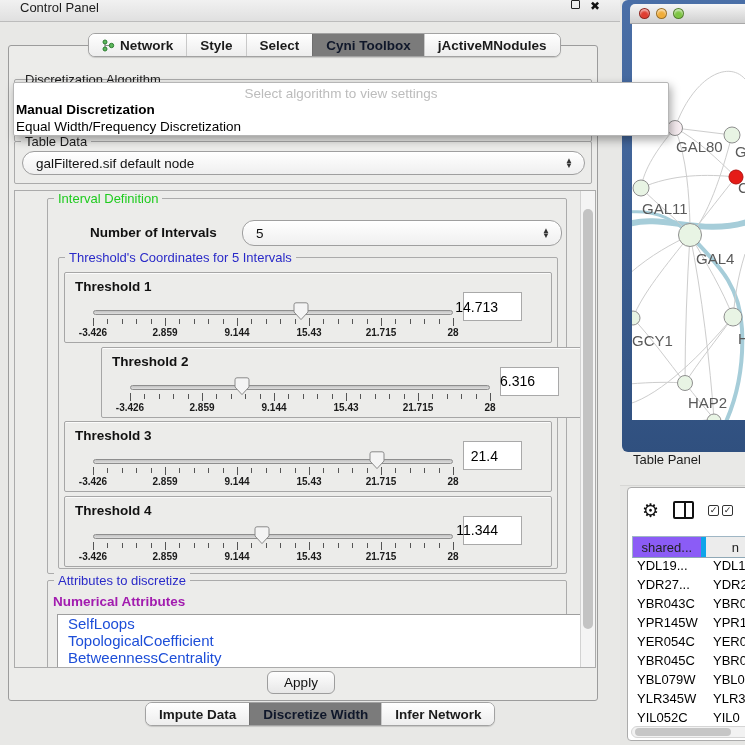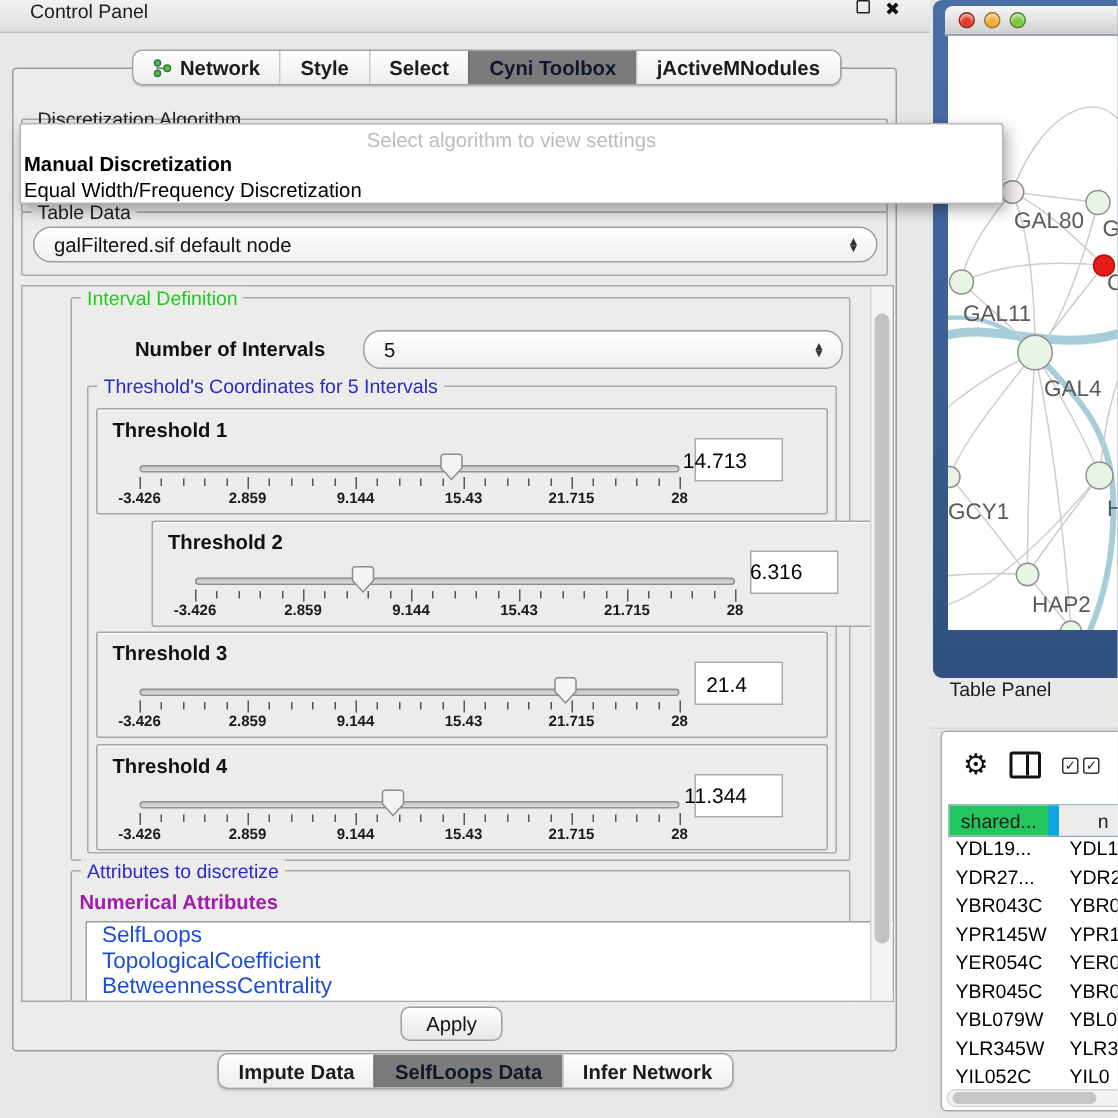--- a/index.html
+++ b/index.html
@@ -108,21 +108,21 @@
   #tp-toolbar { position:absolute; left:0; top:0; width:100%; height:44px; display:flex; align-items:center; gap:14px; padding-left:14px; }
   .gear-glyph { font-family:"DejaVu Sans",sans-serif; font-size:19px; color:#111; line-height:1; }
   .cols-icon { width:21px; height:18px; border:2px solid #111; border-radius:2px; position:relative; }
   .cols-icon::after { content:""; position:absolute; left:50%; top:0; width:2px; height:100%; background:#111; }
   .cb-pair { display:flex; gap:3px; }
   .cb { width:11px; height:11px; border:1.5px solid #333; border-radius:2px; font-size:9px; line-height:9px; text-align:center; color:#222; font-weight:bold; }
 
   #data-table { position:absolute; left:4px; top:48px; width:140px; }
   .th-row { display:flex; height:22px; border:1px solid #9fb6c4; border-bottom:1px solid #8fa8b6; }
   .th-cell { font-size:13px; color:#222; display:flex; align-items:center; }
-  .th-cell.c1 { width:74px; background:#22c55e; justify-content:center; border-right:7px solid #0ea5e9; }
+  .th-cell.c1 { width:74px; background:#8b5cf6; justify-content:center; border-right:5px solid #0ea5e9; }
   .th-cell.c2 { width:66px; background:#ececec; padding-left:26px; }
   .tbl-row { display:flex; height:19px; font-size:13px; color:#000; }
   .td-c1 { width:74px; padding-left:5px; }
   .td-c2 { width:66px; padding-left:7px; }
   #tbl-clip { position:absolute; left:4px; top:70px; width:140px; height:166px; overflow:hidden; }
   #hbar { position:absolute; left:3px; top:238px; width:128px; height:12px; background:#f2f2f2; border:1px solid #d5d5d5; border-radius:6px; }
   #hbar .thumb { position:absolute; left:3px; top:1px; width:96px; height:8px; background:#c6c6c6; border-radius:5px; }
 </style>
 </head>
 <body>
@@ -375,21 +375,21 @@
       </div>
     </div>
 
     <button id="apply-btn">Apply</button>
 
     <nav class="tabbar" id="bottom-tabs">
         <div class="tab">
           <span>Impute Data</span>
         </div>
         <div class="tab selected">
-          <span>SelfLoops Data</span>
+          <span>Discretize Width</span>
         </div>
         <div class="tab">
           <span>Infer Network</span>
         </div>
       </nav>
 
     <div id="algo-popup">
       <div class="hint">Select algorithm to view settings</div>
       <div id="algo-popup-items">
           <div class="item bold">Manual Discretization</div>

